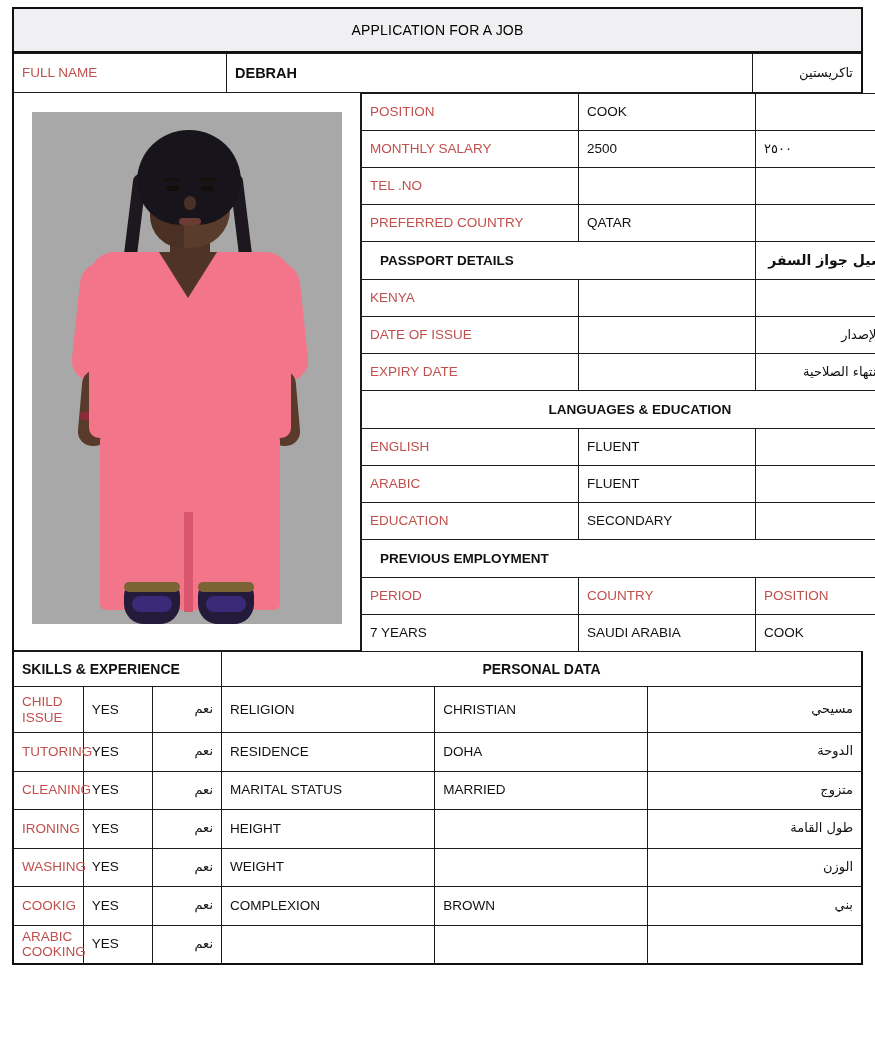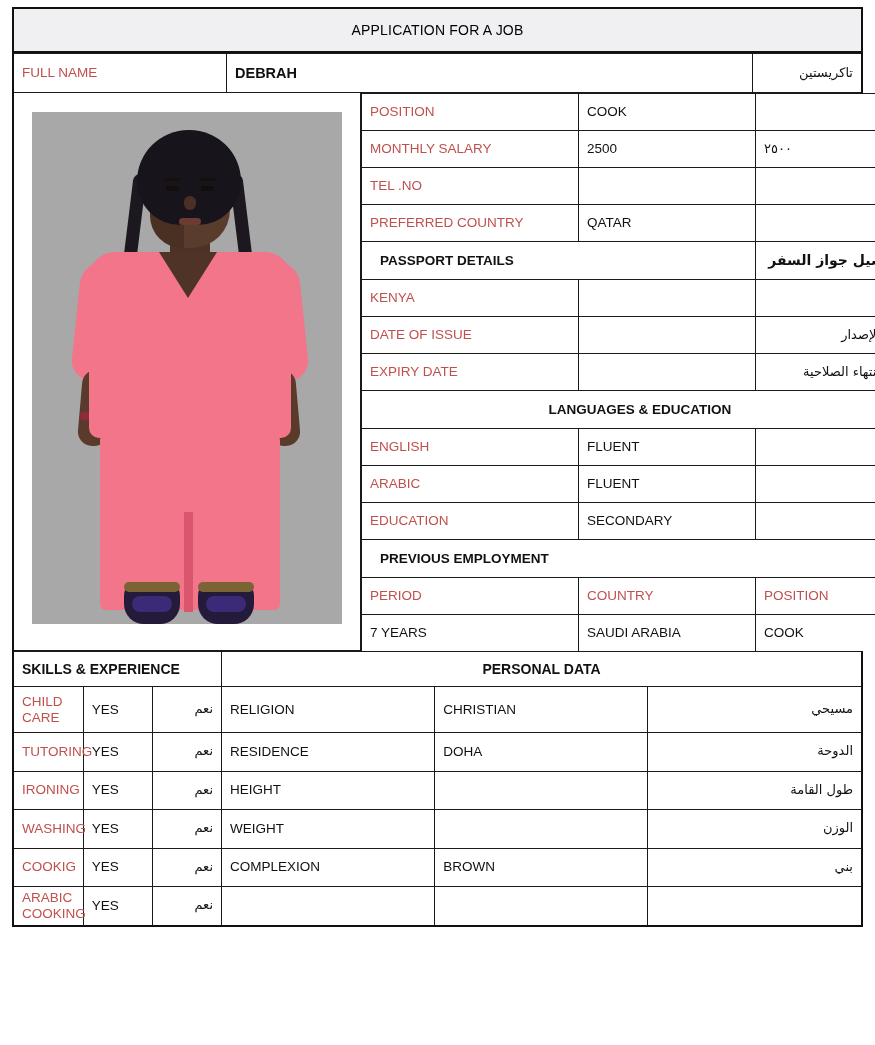--- a/index.html
+++ b/index.html
@@ -342,34 +342,42 @@
           <tr class="bot-head">
         <td colspan="3" class="sk-label" style="border-left:none;">
           <span>SKILLS &amp; EXPERIENCE</span>
         </td>
         <td colspan="3" class="ctr" style="border-right:none;">
           <span>PERSONAL DATA</span>
         </td>
       </tr>
 
       <tr class="tall">
-        <td class="red sk-label" style="border-left:none;">CHILD CARE</td>
+        <td class="red sk-label" style="border-left:none;">CHILD ISSUE</td>
         <td class="sk-yes">YES</td>
         <td class="ar sk-ar">نعم</td>
         <td class="pd-label">RELIGION</td>
         <td class="pd-val">CHRISTIAN</td>
         <td class="ar pd-ar" style="border-right:none;">مسيحي</td>
       </tr>
       <tr>
         <td class="red sk-label" style="border-left:none;">TUTORING</td>
         <td class="sk-yes">YES</td>
         <td class="ar sk-ar">نعم</td>
         <td class="pd-label">RESIDENCE</td>
         <td class="pd-val">DOHA</td>
         <td class="ar pd-ar" style="border-right:none;">الدوحة</td>
+      </tr>
+      <tr>
+        <td class="red sk-label" style="border-left:none;">CLEANING</td>
+        <td class="sk-yes">YES</td>
+        <td class="ar sk-ar">نعم</td>
+        <td class="pd-label">MARITAL STATUS</td>
+        <td class="pd-val">MARRIED</td>
+        <td class="ar pd-ar" style="border-right:none;">متزوج</td>
       </tr>
       <tr>
         <td class="red sk-label" style="border-left:none;">IRONING</td>
         <td class="sk-yes">YES</td>
         <td class="ar sk-ar">نعم</td>
         <td class="pd-label">HEIGHT</td>
         <td class="pd-val"></td>
         <td class="ar pd-ar" style="border-right:none;">طول القامة</td>
       </tr>
       <tr>

